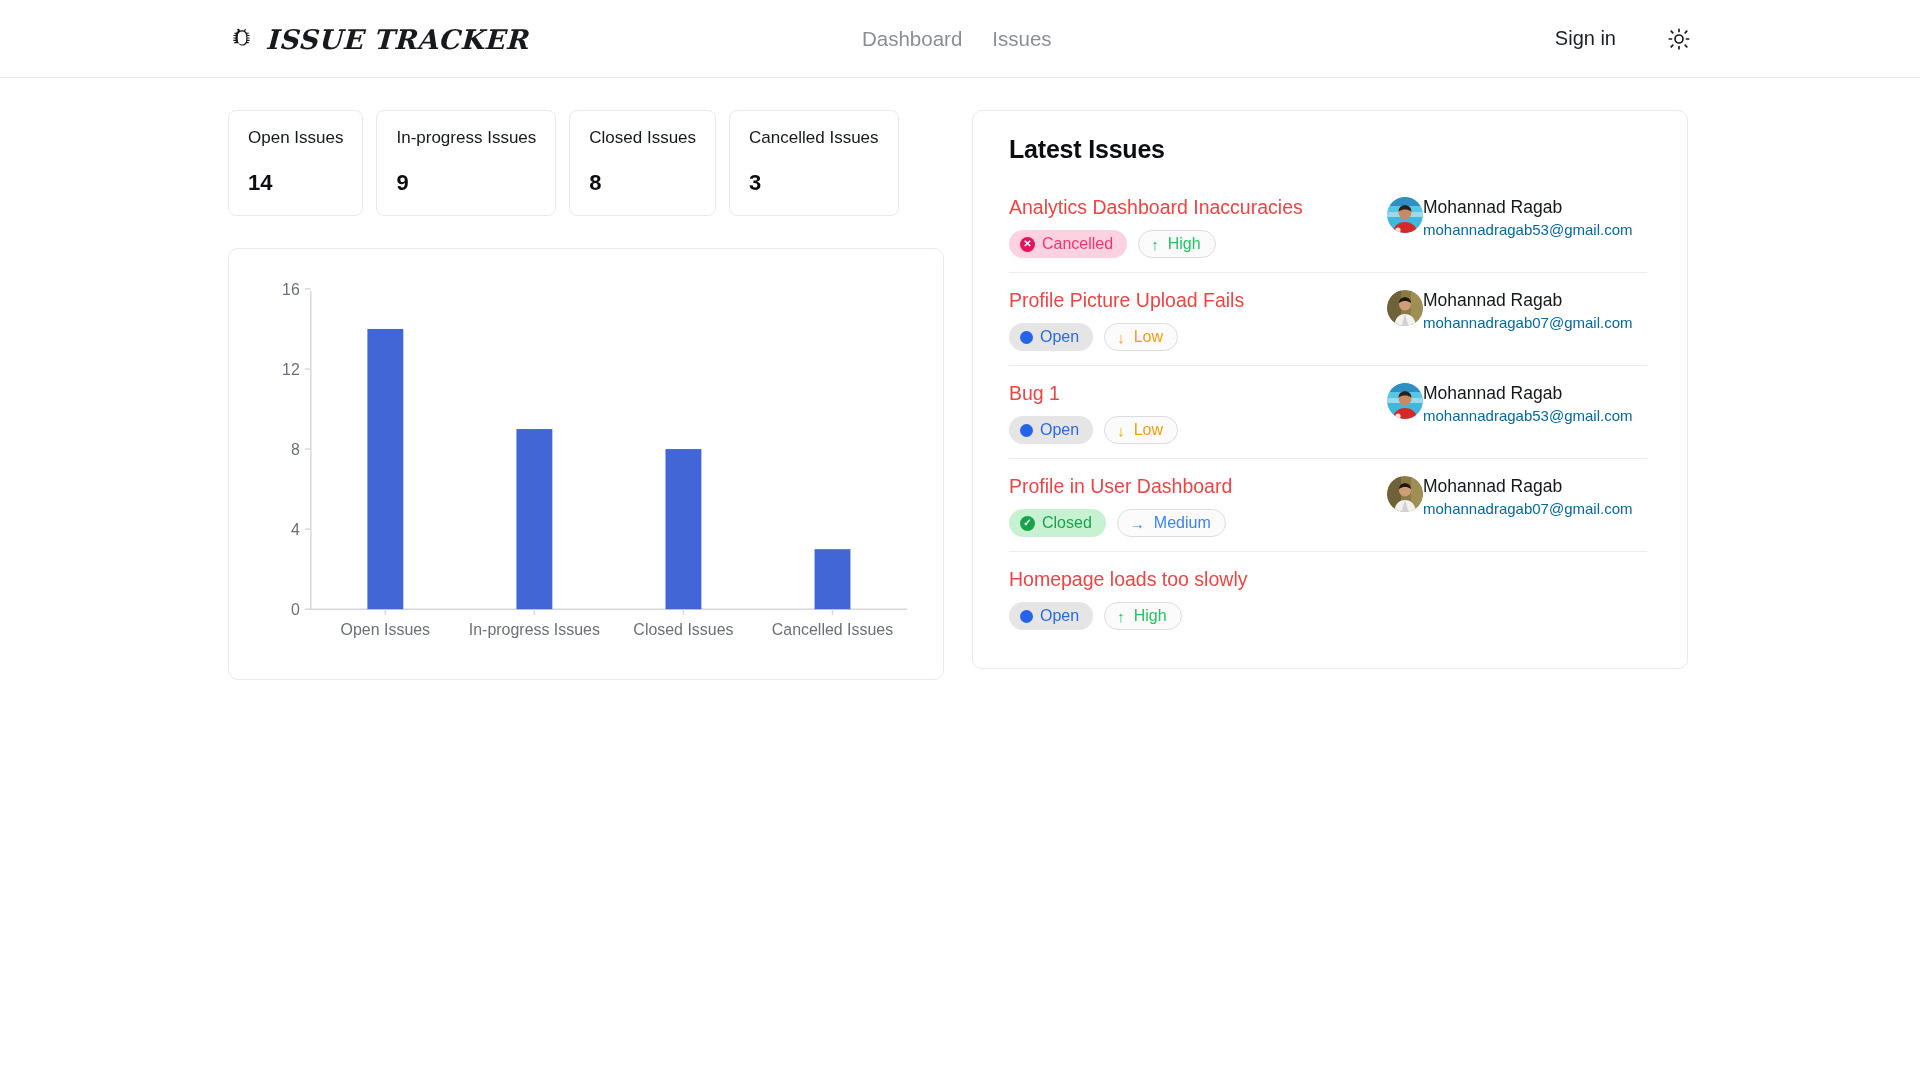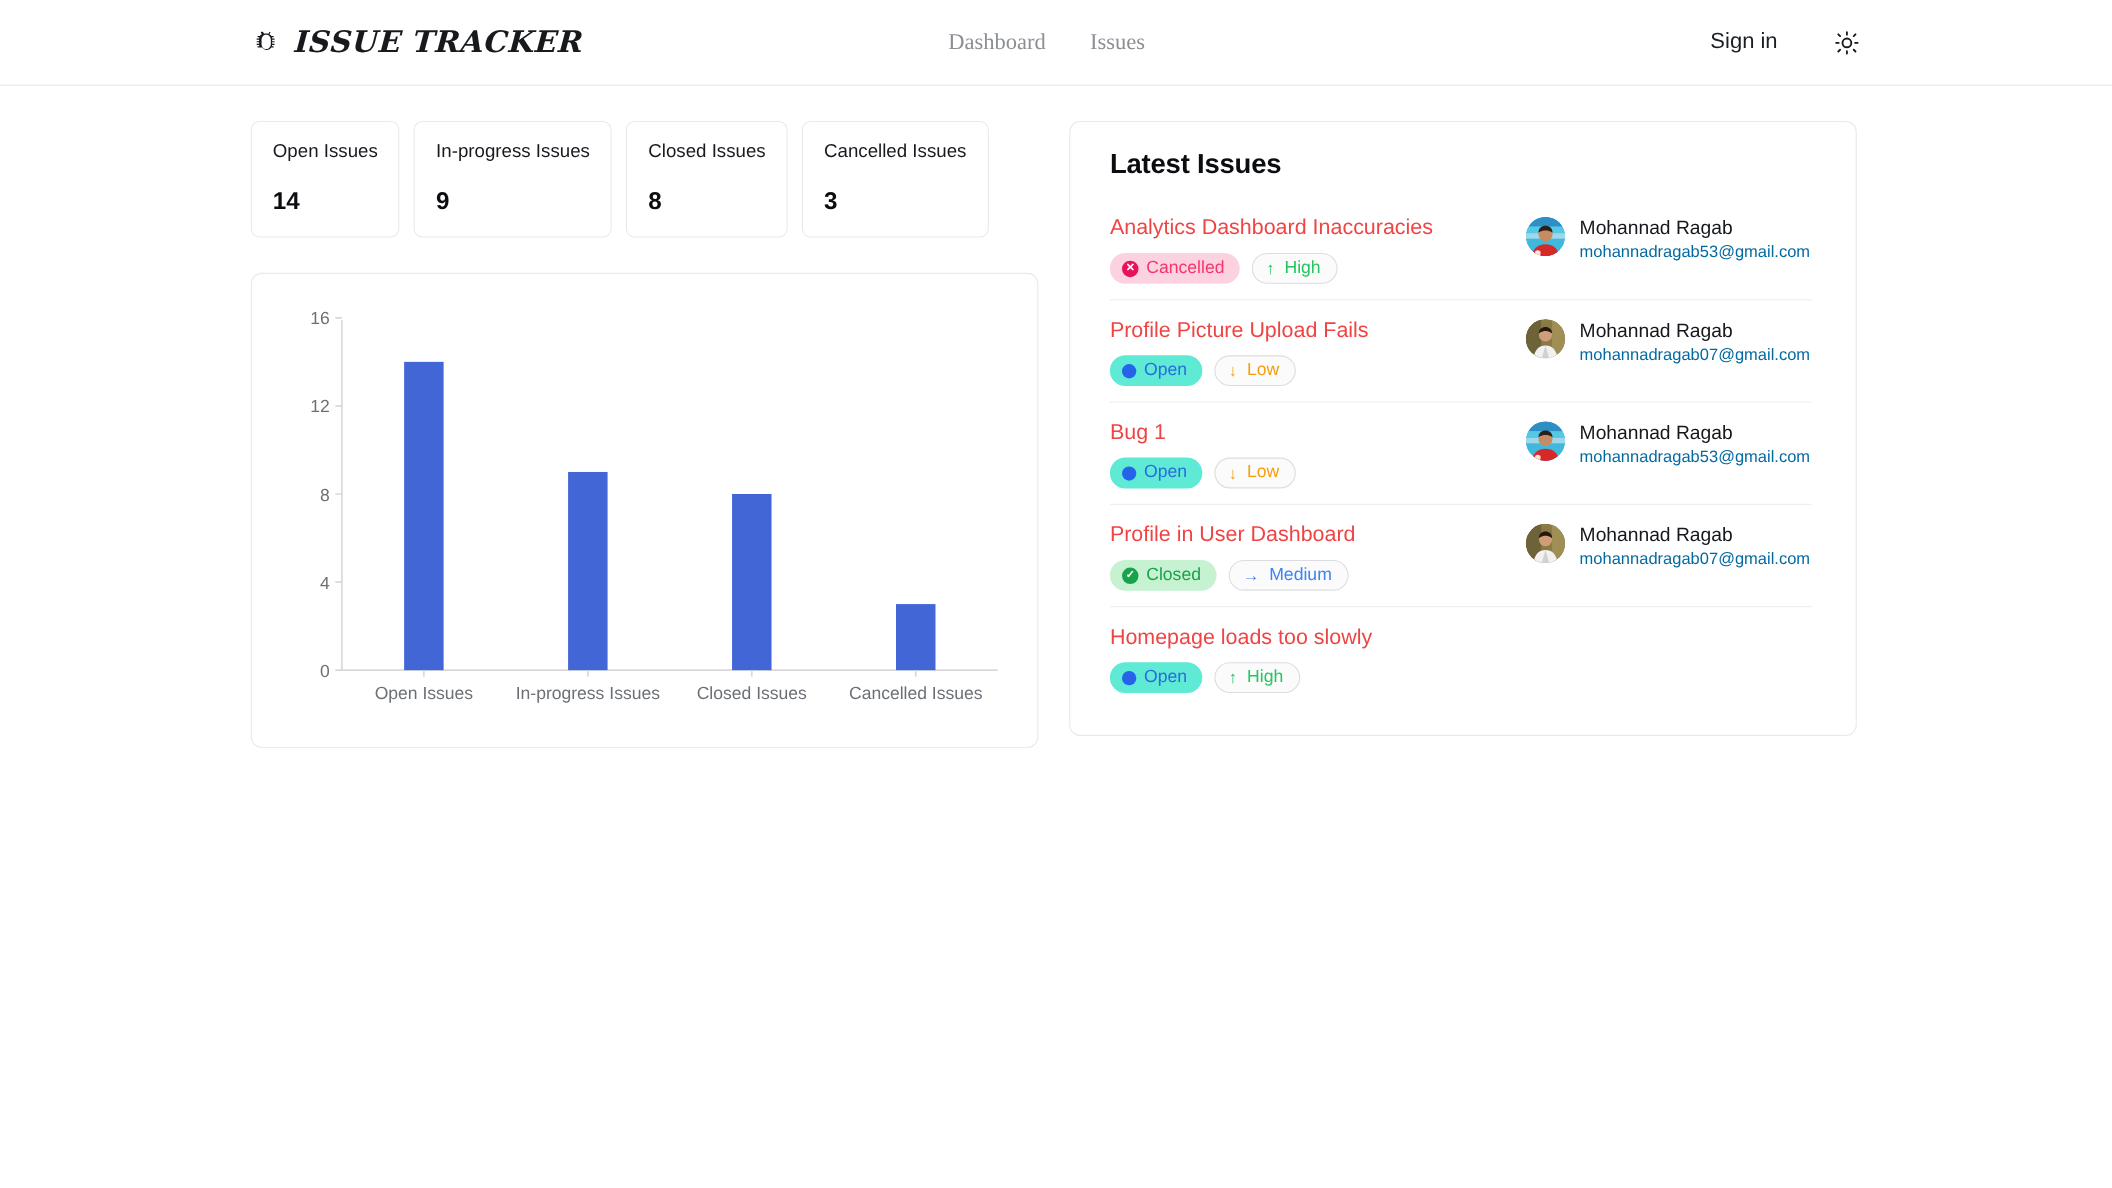--- a/index.html
+++ b/index.html
@@ -43,22 +43,21 @@
     letter-spacing: 0.5px;
     color: #17191c;
     transform: skewX(-4deg);
   }
   .nav-links {
     position: absolute;
     left: 862px;
     top: 50%;
     transform: translateY(-50%);
     display: flex;
-    gap: 40px;
-    font-family: Liberation Serif, serif;
+    gap: 30px;
   }
   .nav-link {
     font-size: 20.5px;
     color: #8b8f94;
     text-decoration: none;
     cursor: pointer;
   }
   .nav-right {
     position: absolute;
     right: 228px;
@@ -167,21 +166,21 @@
   .badge {
     display: inline-flex;
     align-items: center;
     gap: 7px;
     border-radius: 999px;
     font-size: 16px;
     padding: 6px 14px 6px 11px;
     line-height: 1;
     white-space: nowrap;
   }
-  .badge.status-open { background: #5eead4; color: #2a6ae0; }
+  .badge.status-open { background: #e5e5e5; color: #2a6ae0; }
   .badge.status-closed { background: #c6f2d2; color: #16a34a; }
   .badge.status-cancelled { background: #fdd2e0; color: #f4356d; }
 
   .dot { width: 13px; height: 13px; border-radius: 50%; display: inline-block; }
   .dot.blue { background: #2563eb; }
   .icon-circle {
     width: 15px; height: 15px; border-radius: 50%;
     display: inline-flex; align-items: center; justify-content: center;
     color: #fff; font-size: 10px; font-weight: bold; line-height: 1;
   }
@@ -194,21 +193,20 @@
     padding: 5px 14px 5px 12px;
   }
   .prio-high { color: #22c55e; }
   .prio-low { color: #f59e0b; }
   .prio-medium { color: #3b82f6; }
   .arrow { font-size: 15px; margin-right: 2px; }
 
   .issue-right {
     display: flex;
     align-items: flex-start;
-    gap: 13px;
     min-width: 260px;
     padding-top: 3px;
   }
   .avatar {
     width: 36px; height: 36px;
     border-radius: 50%;
     flex: 0 0 36px;
     overflow: hidden;
     position: relative;
   }

